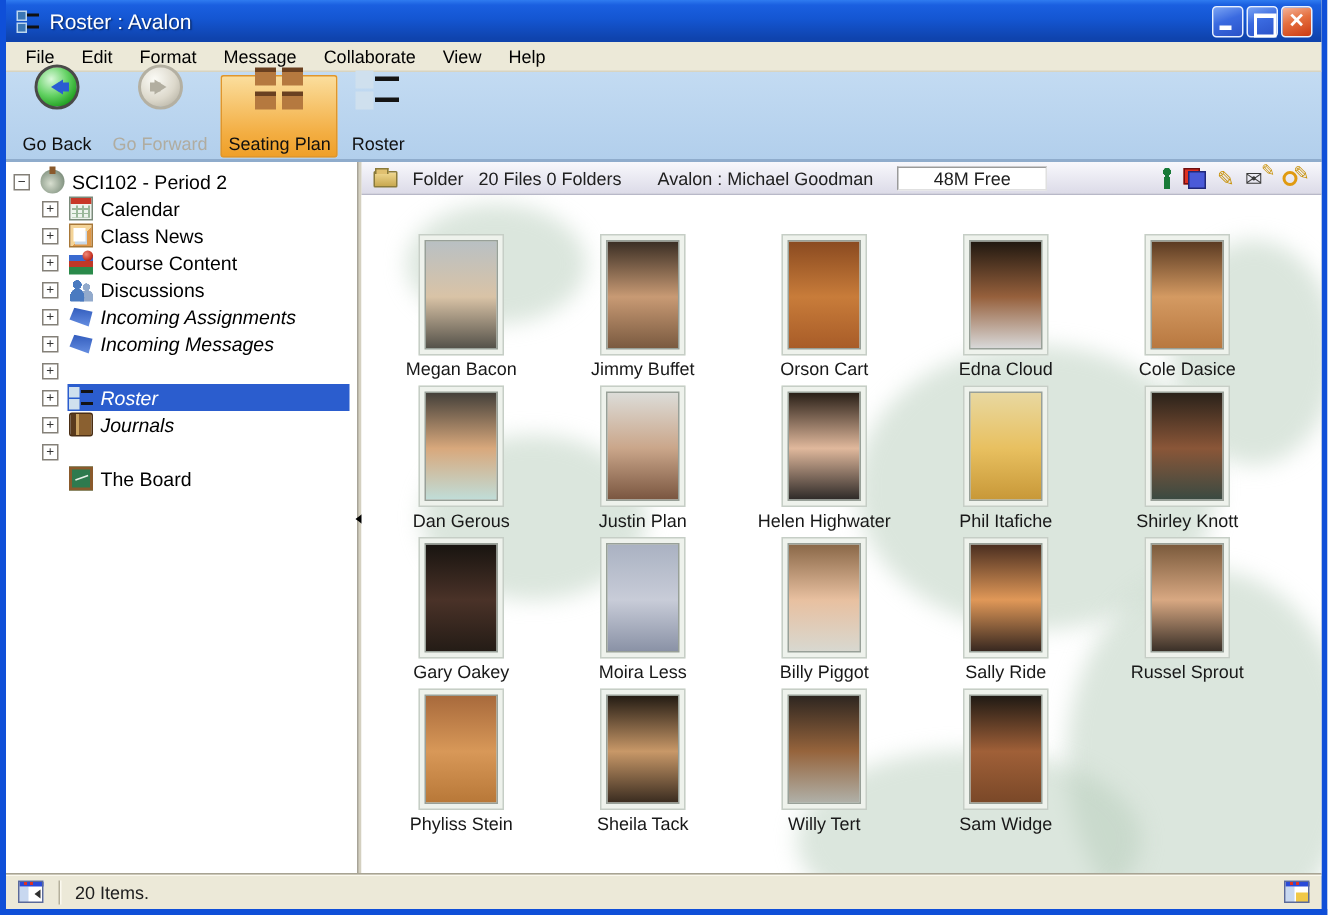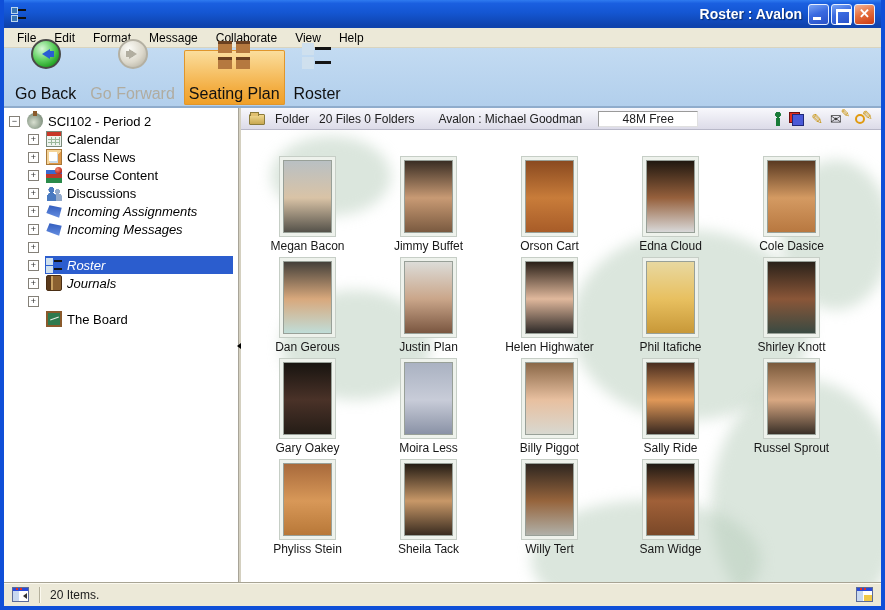--- a/index.html
+++ b/index.html
@@ -1,42 +1,42 @@
 <!DOCTYPE html>
 <html><head>
 <meta charset="utf-8">
 <style>
   * { margin:0; padding:0; box-sizing:border-box; }
   html,body { width:885px; height:610px; font-family:"Liberation Sans", sans-serif; }
   .window { width:885px; height:610px; background:#ece9d8; border-left:4px solid #0f4fd8; border-right:4px solid #0f4fd8; border-bottom:4px solid #0f4fd8; display:flex; flex-direction:column; overflow:hidden; }
 
   
   .titlebar { height:28px; flex:0 0 28px; background:linear-gradient(180deg,#2f7bf0 0%,#1a5fe0 12%,#1456d2 45%,#0f43ad 92%,#0f43ad 100%); display:flex; align-items:center; padding:0 6px; gap:6px; }
-  .titlebar .ttext { color:#fff; font-weight:bold; font-size:14px; text-shadow:1px 1px 1px #0a2a6a; flex:1;text-align:right; }
+  .titlebar .ttext { color:#fff; font-weight:normal; font-size:14px; text-shadow:1px 1px 1px #0a2a6a; flex:1; }
   .appicon { width:17px; height:17px; position:relative; background:
      linear-gradient(#bcd6ee,#bcd6ee) 1px 1px/7px 7px no-repeat,
      linear-gradient(#10100f,#10100f) 8px 3px/8px 2px no-repeat,
      linear-gradient(#bcd6ee,#bcd6ee) 1px 9px/7px 7px no-repeat,
      linear-gradient(#10100f,#10100f) 8px 11px/8px 2px no-repeat; }
   .appicon::before { content:""; position:absolute; left:2px; top:2px; width:5px; height:5px; background:#3a76b4; }
   .appicon::after { content:""; position:absolute; left:2px; top:10px; width:5px; height:5px; background:#3a76b4; }
   .wbtns { display:flex; gap:2px; }
   .wb { width:21px; height:21px; border-radius:3px; border:1px solid #e8f0ff; position:relative; background:linear-gradient(160deg,#7aa4f4,#3a6ae0 45%,#2a52c8); cursor:pointer; }
   .wb.close { background:linear-gradient(160deg,#f4b49a,#e5703f 45%,#cc3a12); }
   .wb-min::before { content:""; position:absolute; left:4px; bottom:4px; width:8px; height:3px; background:#fff; }
   .wb-max::before { content:""; position:absolute; left:4px; top:4px; width:11px; height:11px; border:2px solid #fff; border-top-width:3px; }
   .wb-close::before { content:"\2715"; position:absolute; left:0; right:0; top:1px; text-align:center; color:#fff; font-weight:bold; font-size:13px; }
 
   
   .menubar { height:20px; flex:0 0 20px; background:#ece9d8; border-bottom:1px solid #d8d4c0; display:flex; align-items:center; font-size:12px; padding-left:4px; }
   .menu-item { padding:2px 9px; cursor:default; }
 
   
   .toolbar { height:60px; flex:0 0 60px; background:linear-gradient(#c3dbf2,#b2cfec); border-bottom:2px solid #8faccc; display:flex; align-items:stretch; padding:2px 2px 1px 6px; gap:4px; }
-  .tbtn { display:flex; flex-direction:column; align-items:center; justify-content:flex-end; padding:3px 5px 2px; font-size:16px; color:#101010; cursor:pointer; border-radius:2px;gap:16px; }
+  .tbtn { display:flex; flex-direction:column; align-items:center; justify-content:flex-end; padding:3px 5px 2px; font-size:12px; color:#101010; cursor:pointer; border-radius:2px;gap:16px; }
   .tbtn .ticonbox { height:34px; display:flex; align-items:center; justify-content:center; }
   .tbtn.active { background:linear-gradient(#fbdf9f,#f3ae43 70%,#ef9f27); box-shadow:inset 0 0 0 1px #e0962c; }
   .tbtn.disabled { color:#b0aca0; cursor:default; }
 
   .icon-go-back { width:30px; height:30px; border-radius:50%; border:2px solid #4a4a48; position:relative; background:radial-gradient(circle at 35% 30%,#d9f8d9,#62d162 45%,#21a021 78%,#157015); }
   .icon-go-back::before { content:""; position:absolute; left:4px; top:8px; border:5px solid transparent; border-right:8px solid #2a5cd4; }
   .icon-go-back::after { content:""; position:absolute; left:14px; top:10px; width:7px; height:6px; background:#2a5cd4; }
   .icon-go-forward { width:30px; height:30px; border-radius:50%; border:2px solid #b4b0a2; position:relative; background:radial-gradient(circle at 35% 30%,#fbfbf6,#ddd9cc 55%,#bcb8aa 85%); }
   .icon-go-forward::before { content:""; position:absolute; left:6px; top:10px; width:7px; height:6px; background:#b2aea0; }
   .icon-go-forward::after { content:""; position:absolute; right:4px; top:8px; border:5px solid transparent; border-left:8px solid #b2aea0; }

